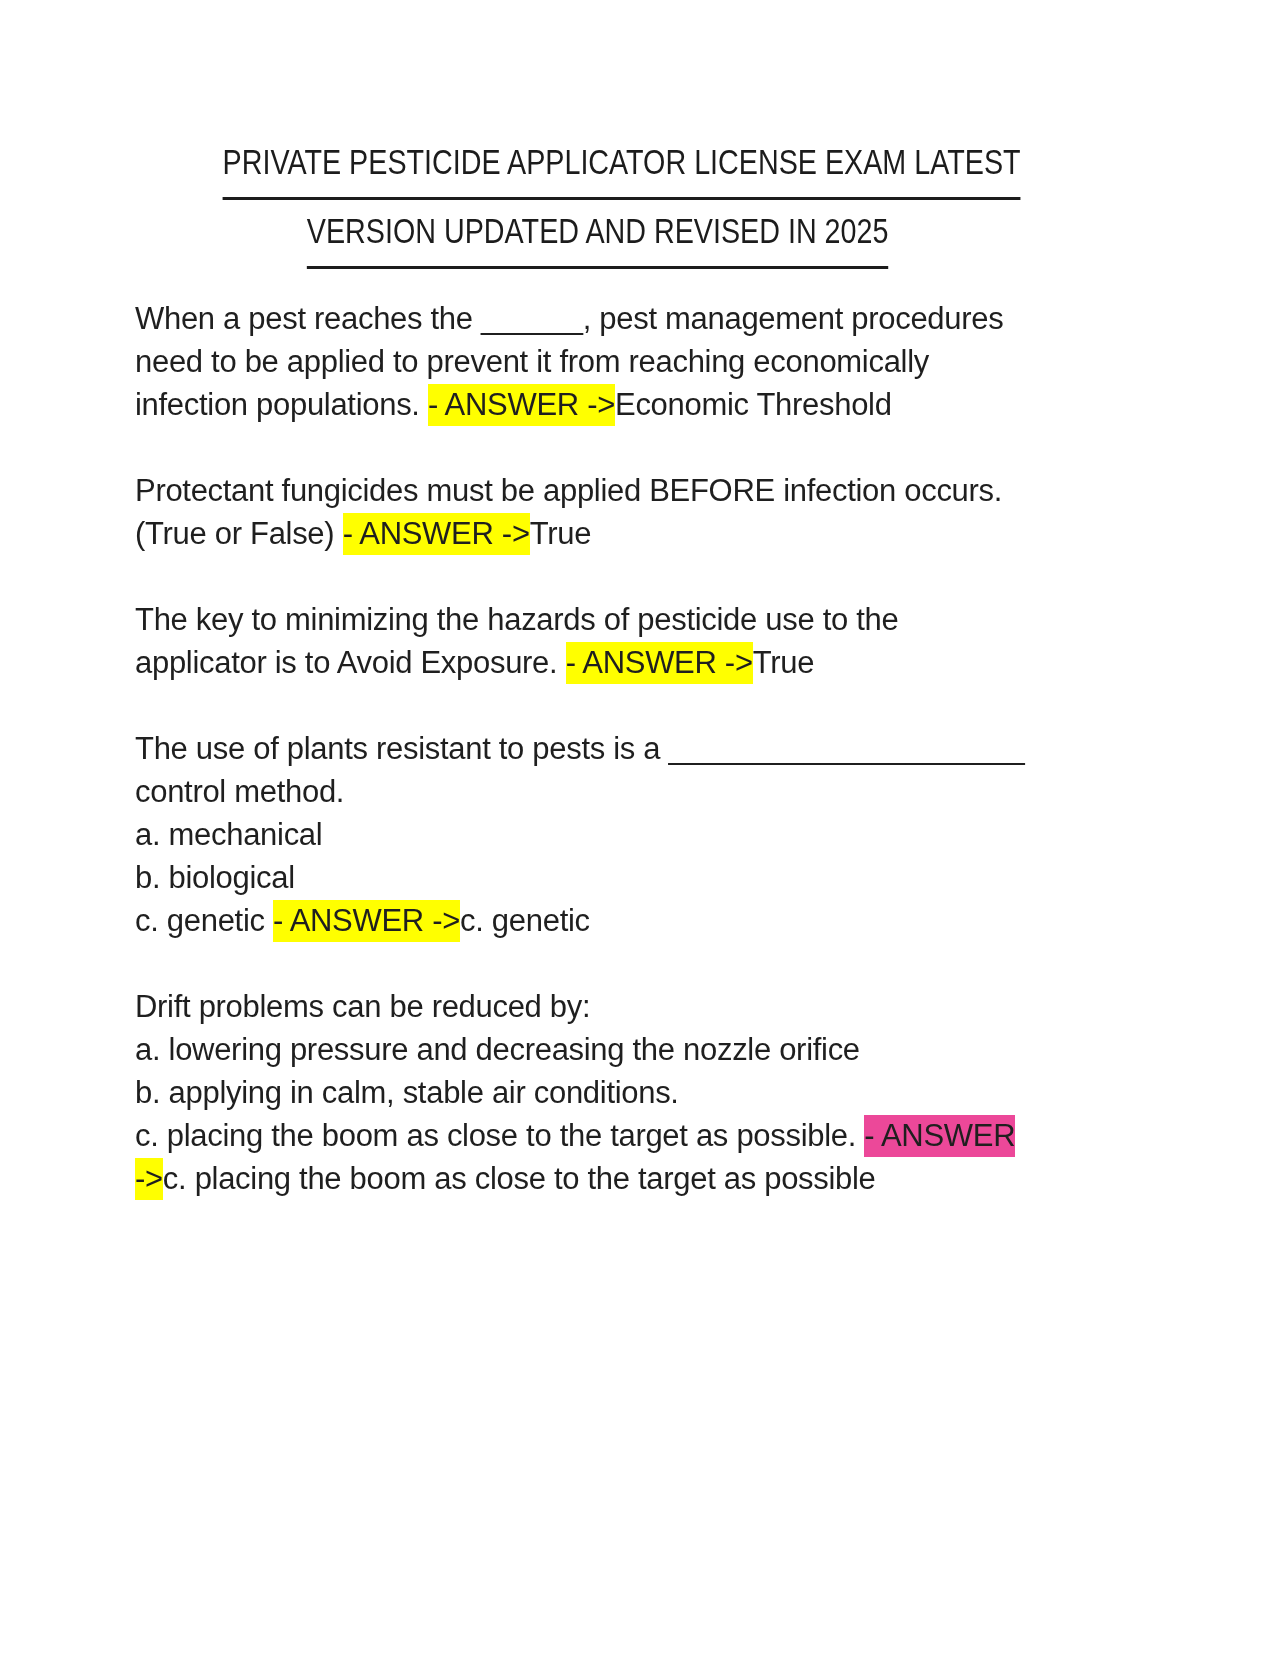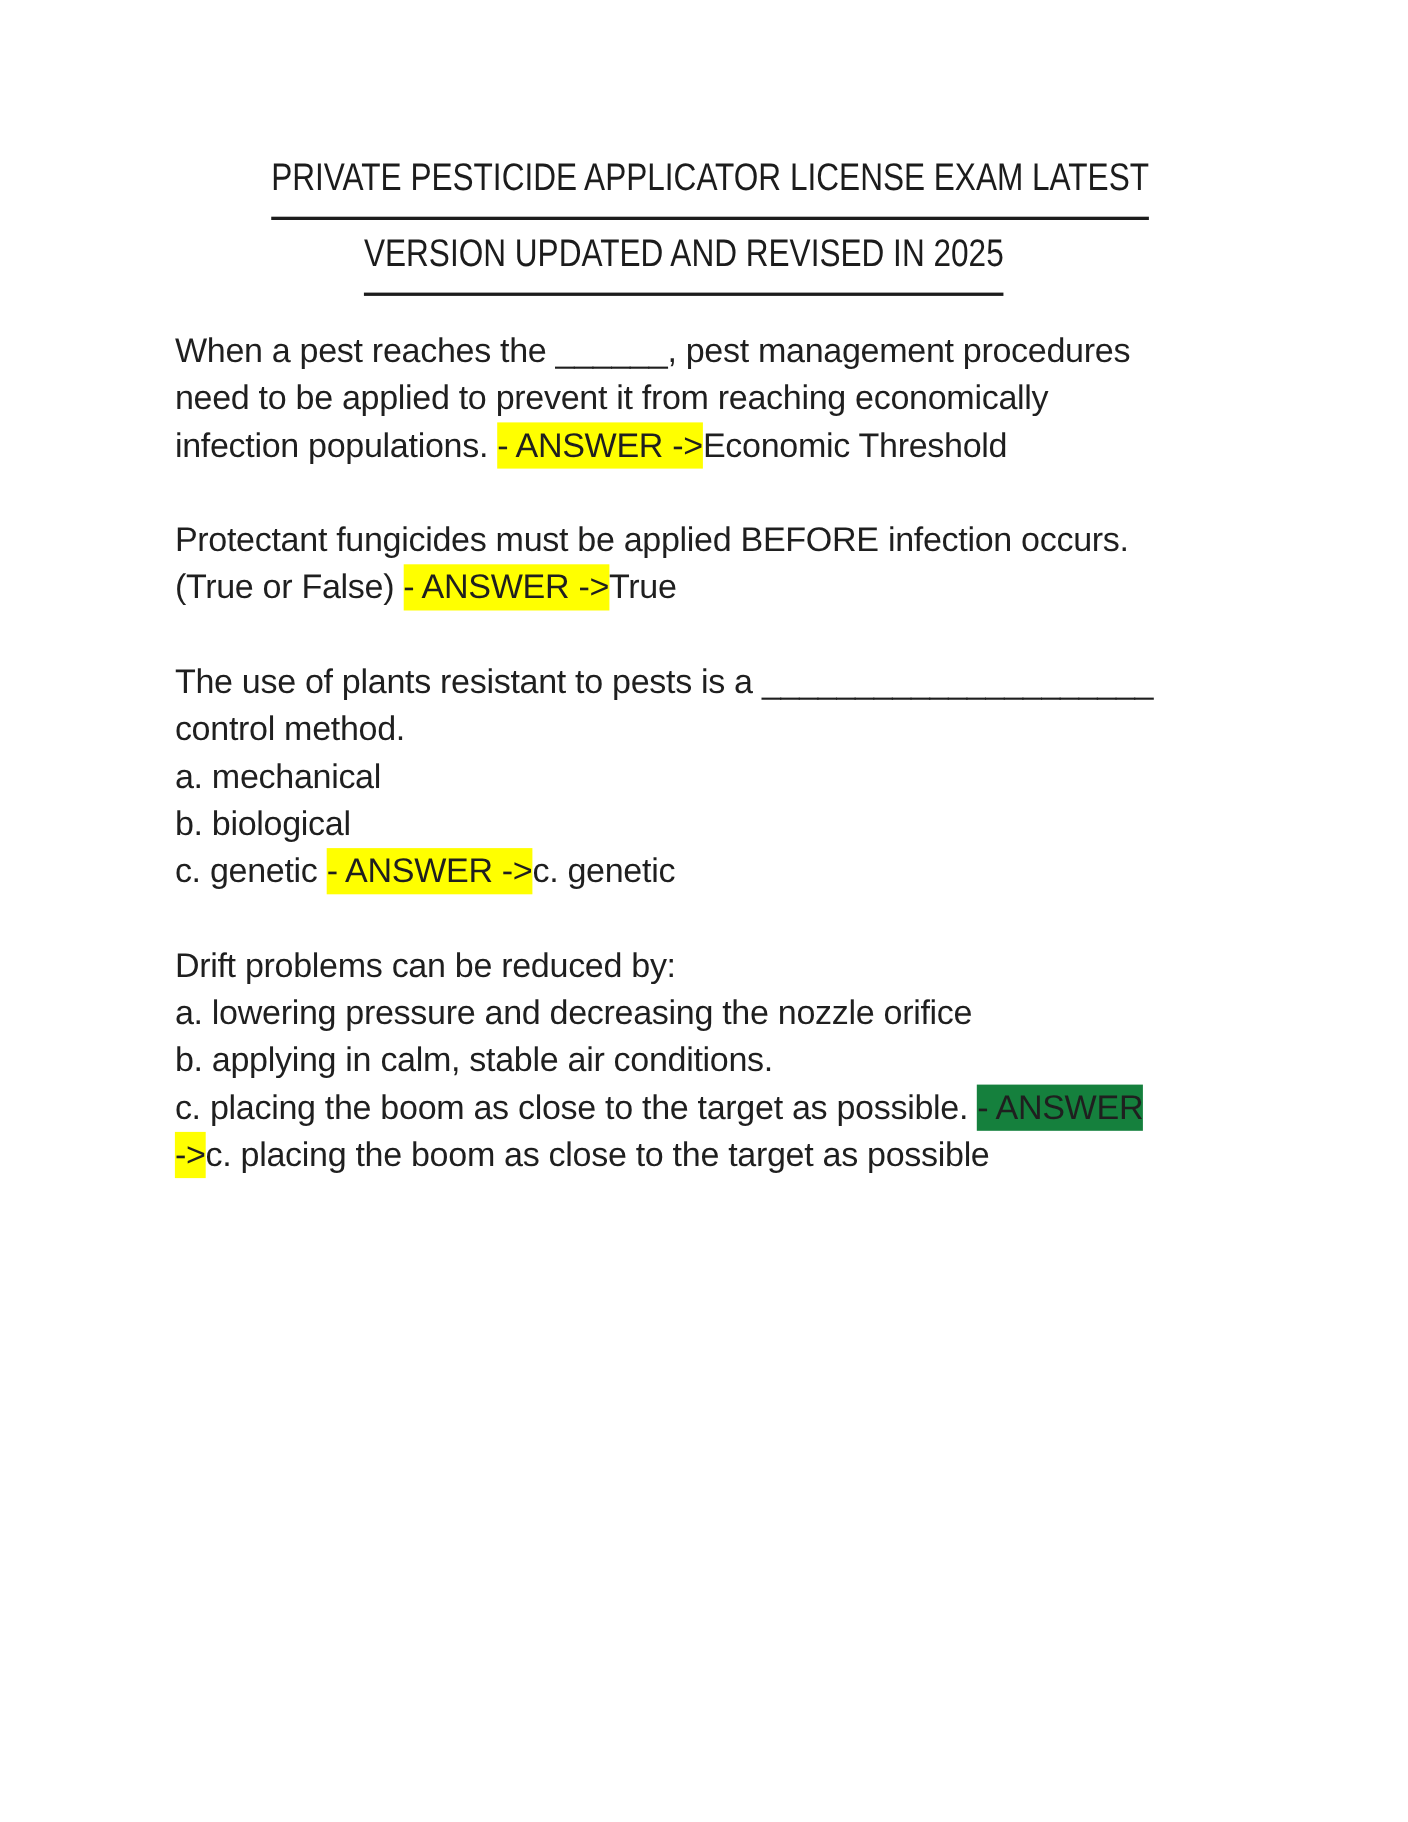--- a/index.html
+++ b/index.html
@@ -7,21 +7,21 @@
   .page {
     position: relative;
     width: 1280px;
     height: 1656px;
     background: #ffffff;
     overflow: hidden;
     font-family: "Liberation Sans", sans-serif;
   }
   .content {
     position: absolute;
-    left: 159px;
+    left: 135px;
     top: 0;
     width: 926px;
   }
   .doc-title {
     margin-top: 131px;
     text-align: center;
     font-size: 35px;
     line-height: 62px;
     color: #1c1c1c;
     white-space: nowrap;
@@ -61,28 +61,32 @@
         <div class="para">
           <div class="line"><span>When a pest reaches the ______, pest management procedures</span></div>
           <div class="line"><span>need to be applied to prevent it from reaching economically</span></div>
           <div class="line"><span>infection populations. </span><span class="hl" style="background: rgb(255, 255, 0);">- ANSWER -&gt;</span><span>Economic Threshold</span></div>
         </div>
         <div class="para">
           <div class="line"><span>Protectant fungicides must be applied BEFORE infection occurs.</span></div>
           <div class="line"><span>(True or False) </span><span class="hl" style="background: rgb(255, 255, 0);">- ANSWER -&gt;</span><span>True</span></div>
         </div>
         <div class="para">
+          <div class="line"><span>The key to minimizing the hazards of pesticide use to the</span></div>
+          <div class="line"><span>applicator is to Avoid Exposure. </span><span class="hl" style="background: rgb(255, 255, 0);">- ANSWER -&gt;</span><span>True</span></div>
+        </div>
+        <div class="para">
           <div class="line"><span>The use of plants resistant to pests is a _____________________</span></div>
           <div class="line"><span>control method.</span></div>
           <div class="line"><span>a. mechanical</span></div>
           <div class="line"><span>b. biological</span></div>
           <div class="line"><span>c. genetic </span><span class="hl" style="background: rgb(255, 255, 0);">- ANSWER -&gt;</span><span>c. genetic</span></div>
         </div>
         <div class="para">
           <div class="line"><span>Drift problems can be reduced by:</span></div>
           <div class="line"><span>a. lowering pressure and decreasing the nozzle orifice</span></div>
           <div class="line"><span>b. applying in calm, stable air conditions.</span></div>
-          <div class="line"><span>c. placing the boom as close to the target as possible. </span><span class="hl" style="background: #15803d;">- ANSWER</span></div>
+          <div class="line"><span>c. placing the boom as close to the target as possible. </span><span class="hl" style="background: #ec4899;">- ANSWER</span></div>
           <div class="line"><span class="hl" style="background: rgb(255, 255, 0);">-&gt;</span><span>c. placing the boom as close to the target as possible</span></div>
         </div>
       </div>
   </div>
 </div>
 
 </body></html>

